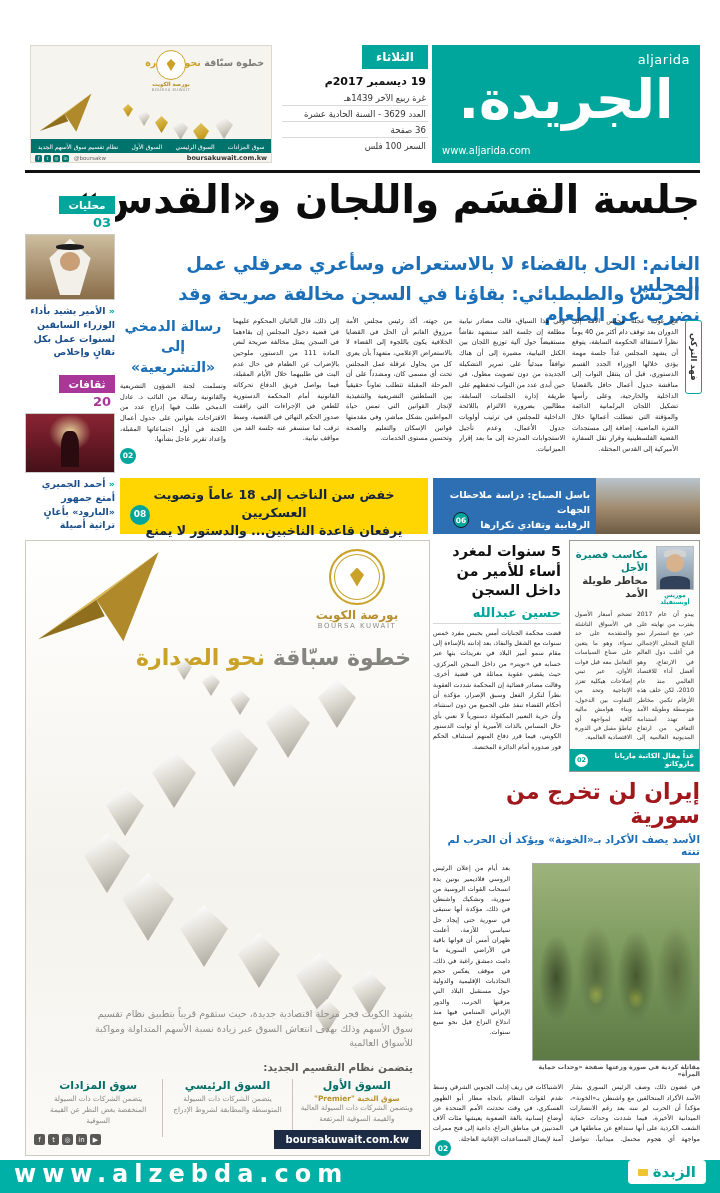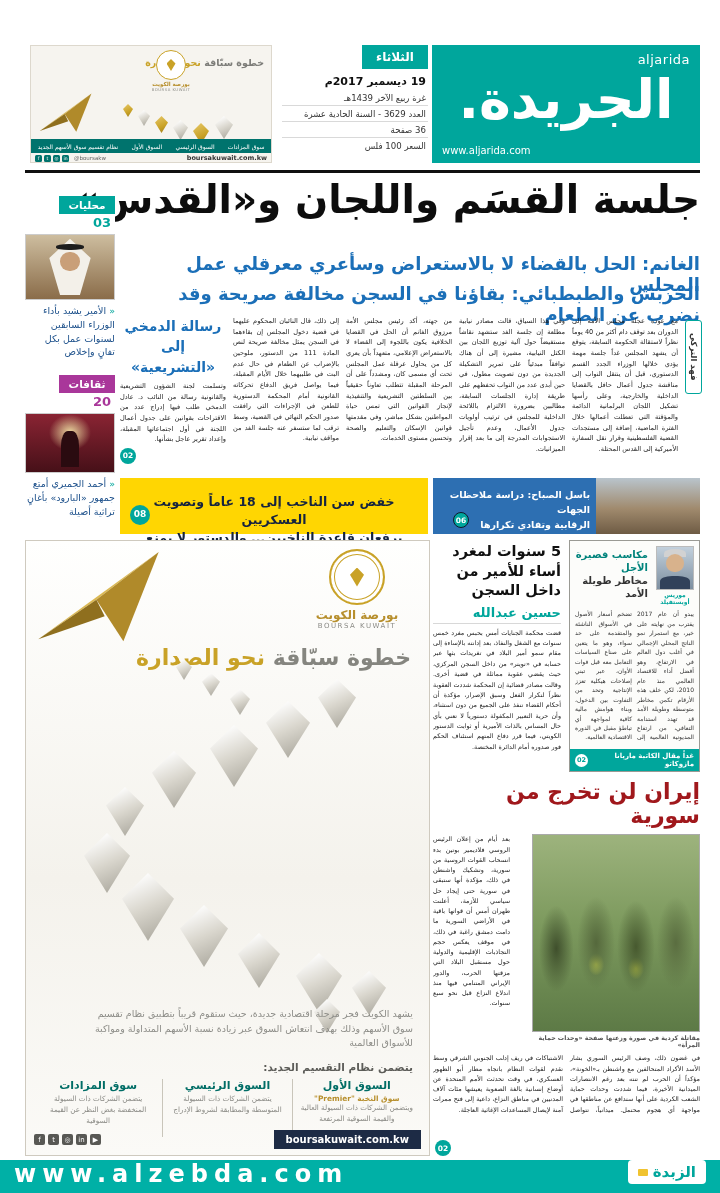--- a/index.html
+++ b/index.html
@@ -69,27 +69,27 @@
 .tag.purple .tg{background:#a9379a}.tag.purple .tn{color:#a9379a}
 .rimg{width:90px;border:1px solid #ccc;position:relative;overflow:hidden;margin-top:3px}
 .img-amir{height:66px;background:linear-gradient(180deg,#cdbd9f,#8a6c49)}
 .ghutra{position:absolute;left:22%;top:6%;width:56%;height:88%;background:#f3f0e9;
   clip-path:polygon(50% 0,92% 34%,70% 100%,30% 100%,8% 34%)}
 .agal{position:absolute;left:34%;top:14%;width:32%;height:9%;background:#1d1d1d;border-radius:45%}
 .face{position:absolute;left:39%;top:27%;width:22%;height:30%;background:#c99f78;border-radius:48%}
 .img-culture{height:60px;background:radial-gradient(30px 26px at 50% 32%,#ecd9a0,rgba(0,0,0,0) 70%),
   linear-gradient(180deg,#8a2433,#461018)}
 .fig{position:absolute;left:40%;top:30%;width:20%;height:62%;background:#2a0b10;border-radius:40% 40% 0 0}
-.rcap{font-size:9.5px;font-weight:normal;color:#1b4f8a;line-height:1.45;text-align:right;margin-top:4px}
+.rcap{font-size:9.5px;font-weight:bold;color:#1b4f8a;line-height:1.45;text-align:right;margin-top:4px}
 .rcap .q{color:#00a69c}
 .rail .gap{height:16px}
 
 
 .ybox{left:120px;top:478px;width:308px;height:56px;background:#ffd602;color:#15233f;text-align:center;
-  padding-top:15px;font-size:12.5px;font-weight:bold;line-height:1.45}
+  padding-top:8px;font-size:12.5px;font-weight:bold;line-height:1.45}
 .ybox .badge{position:absolute;left:10px;bottom:9px;width:20px;height:20px;font-size:9px}
 .bbox{left:433px;top:478px;width:267px;height:56px;background:#2d6fb2;color:#fff}
 .bb-photo{position:absolute;right:0;top:0;bottom:0;width:104px;
   background:linear-gradient(180deg,#b9c4cc 0%,#a08a6d 55%,#6e5b44 100%)}
 .bb-text{position:absolute;right:110px;left:8px;top:9px;text-align:right;font-size:9.5px;
   font-weight:bold;line-height:1.6}
 .bbox .badge{position:absolute;left:20px;bottom:6px;border:1px solid #0f172a}
 
 
 .bigad{left:25px;top:540px;width:405px;height:616px;border:1px solid #cfcabf;
@@ -397,20 +397,21 @@
       </div>
       <div class="e-body">يبدو أن عام 2017 يقترب من نهايته على خير، مع استمرار نمو الناتج المحلي الإجمالي في أغلب دول العالم في الارتفاع، وهو أفضل أداء للاقتصاد العالمي منذ عام 2010، لكن خلف هذه الأرقام تكمن مخاطر متوسطة وطويلة الأمد قد تهدد استدامة التعافي، من ارتفاع المديونية العالمية إلى تضخم أسعار الأصول في الأسواق الناشئة والمتقدمة على حد سواء، وهو ما يتعين على صناع السياسات التعامل معه قبل فوات الأوان، عبر تبني إصلاحات هيكلية تعزز الإنتاجية وتحد من التفاوت بين الدخول، وبناء هوامش مالية كافية لمواجهة أي تباطؤ مقبل في الدورة الاقتصادية العالمية.</div>
       <div class="e-foot">
         <span>غداً مقال الكاتبة ماريانا مازوكاتو</span>
         <span class="wb">02</span>
       </div>
     </div>
 
     <div class="syria">
       <div class="s-head">إيران لن تخرج من سورية</div>
+      <div class="s-sub">الأسد يصف الأكراد بـ«الخونة» ويؤكد أن الحرب لم تنته</div>
       <div class="s-row">
         <div class="s-photo-wrap">
           <div class="s-photo"></div>
           <div class="s-cap">مقاتلة كردية في صورة وزعتها صفحة «وحدات حماية المرأة»</div>
         </div>
         <div class="s-col">بعد أيام من إعلان الرئيس الروسي فلاديمير بوتين بدء انسحاب القوات الروسية من سورية، وتشكيك واشنطن في ذلك، مؤكدة أنها ستبقى في سورية حتى إيجاد حل سياسي للأزمة، أعلنت طهران أمس أن قواتها باقية في الأراضي السورية ما دامت دمشق راغبة في ذلك، في موقف يعكس حجم التجاذبات الإقليمية والدولية حول مستقبل البلاد التي مزقتها الحرب، والدور الإيراني المتنامي فيها منذ اندلاع النزاع قبل نحو سبع سنوات.</div>
       </div>
       <div class="s-cont">في غضون ذلك، وصف الرئيس السوري بشار الأسد الأكراد المتحالفين مع واشنطن بـ«الخونة»، مؤكداً أن الحرب لم تنته بعد رغم الانتصارات الميدانية الأخيرة، فيما شددت وحدات حماية الشعب الكردية على أنها ستدافع عن مناطقها في مواجهة أي هجوم محتمل. ميدانياً، تتواصل الاشتباكات في ريف إدلب الجنوبي الشرقي وسط تقدم لقوات النظام باتجاه مطار أبو الظهور العسكري، في وقت تحدثت الأمم المتحدة عن أوضاع إنسانية بالغة الصعوبة يعيشها مئات آلاف المدنيين في مناطق النزاع، داعية إلى فتح ممرات آمنة لإيصال المساعدات الإغاثية العاجلة.</div>
       <span class="badge s-badge">02</span>
     </div>

